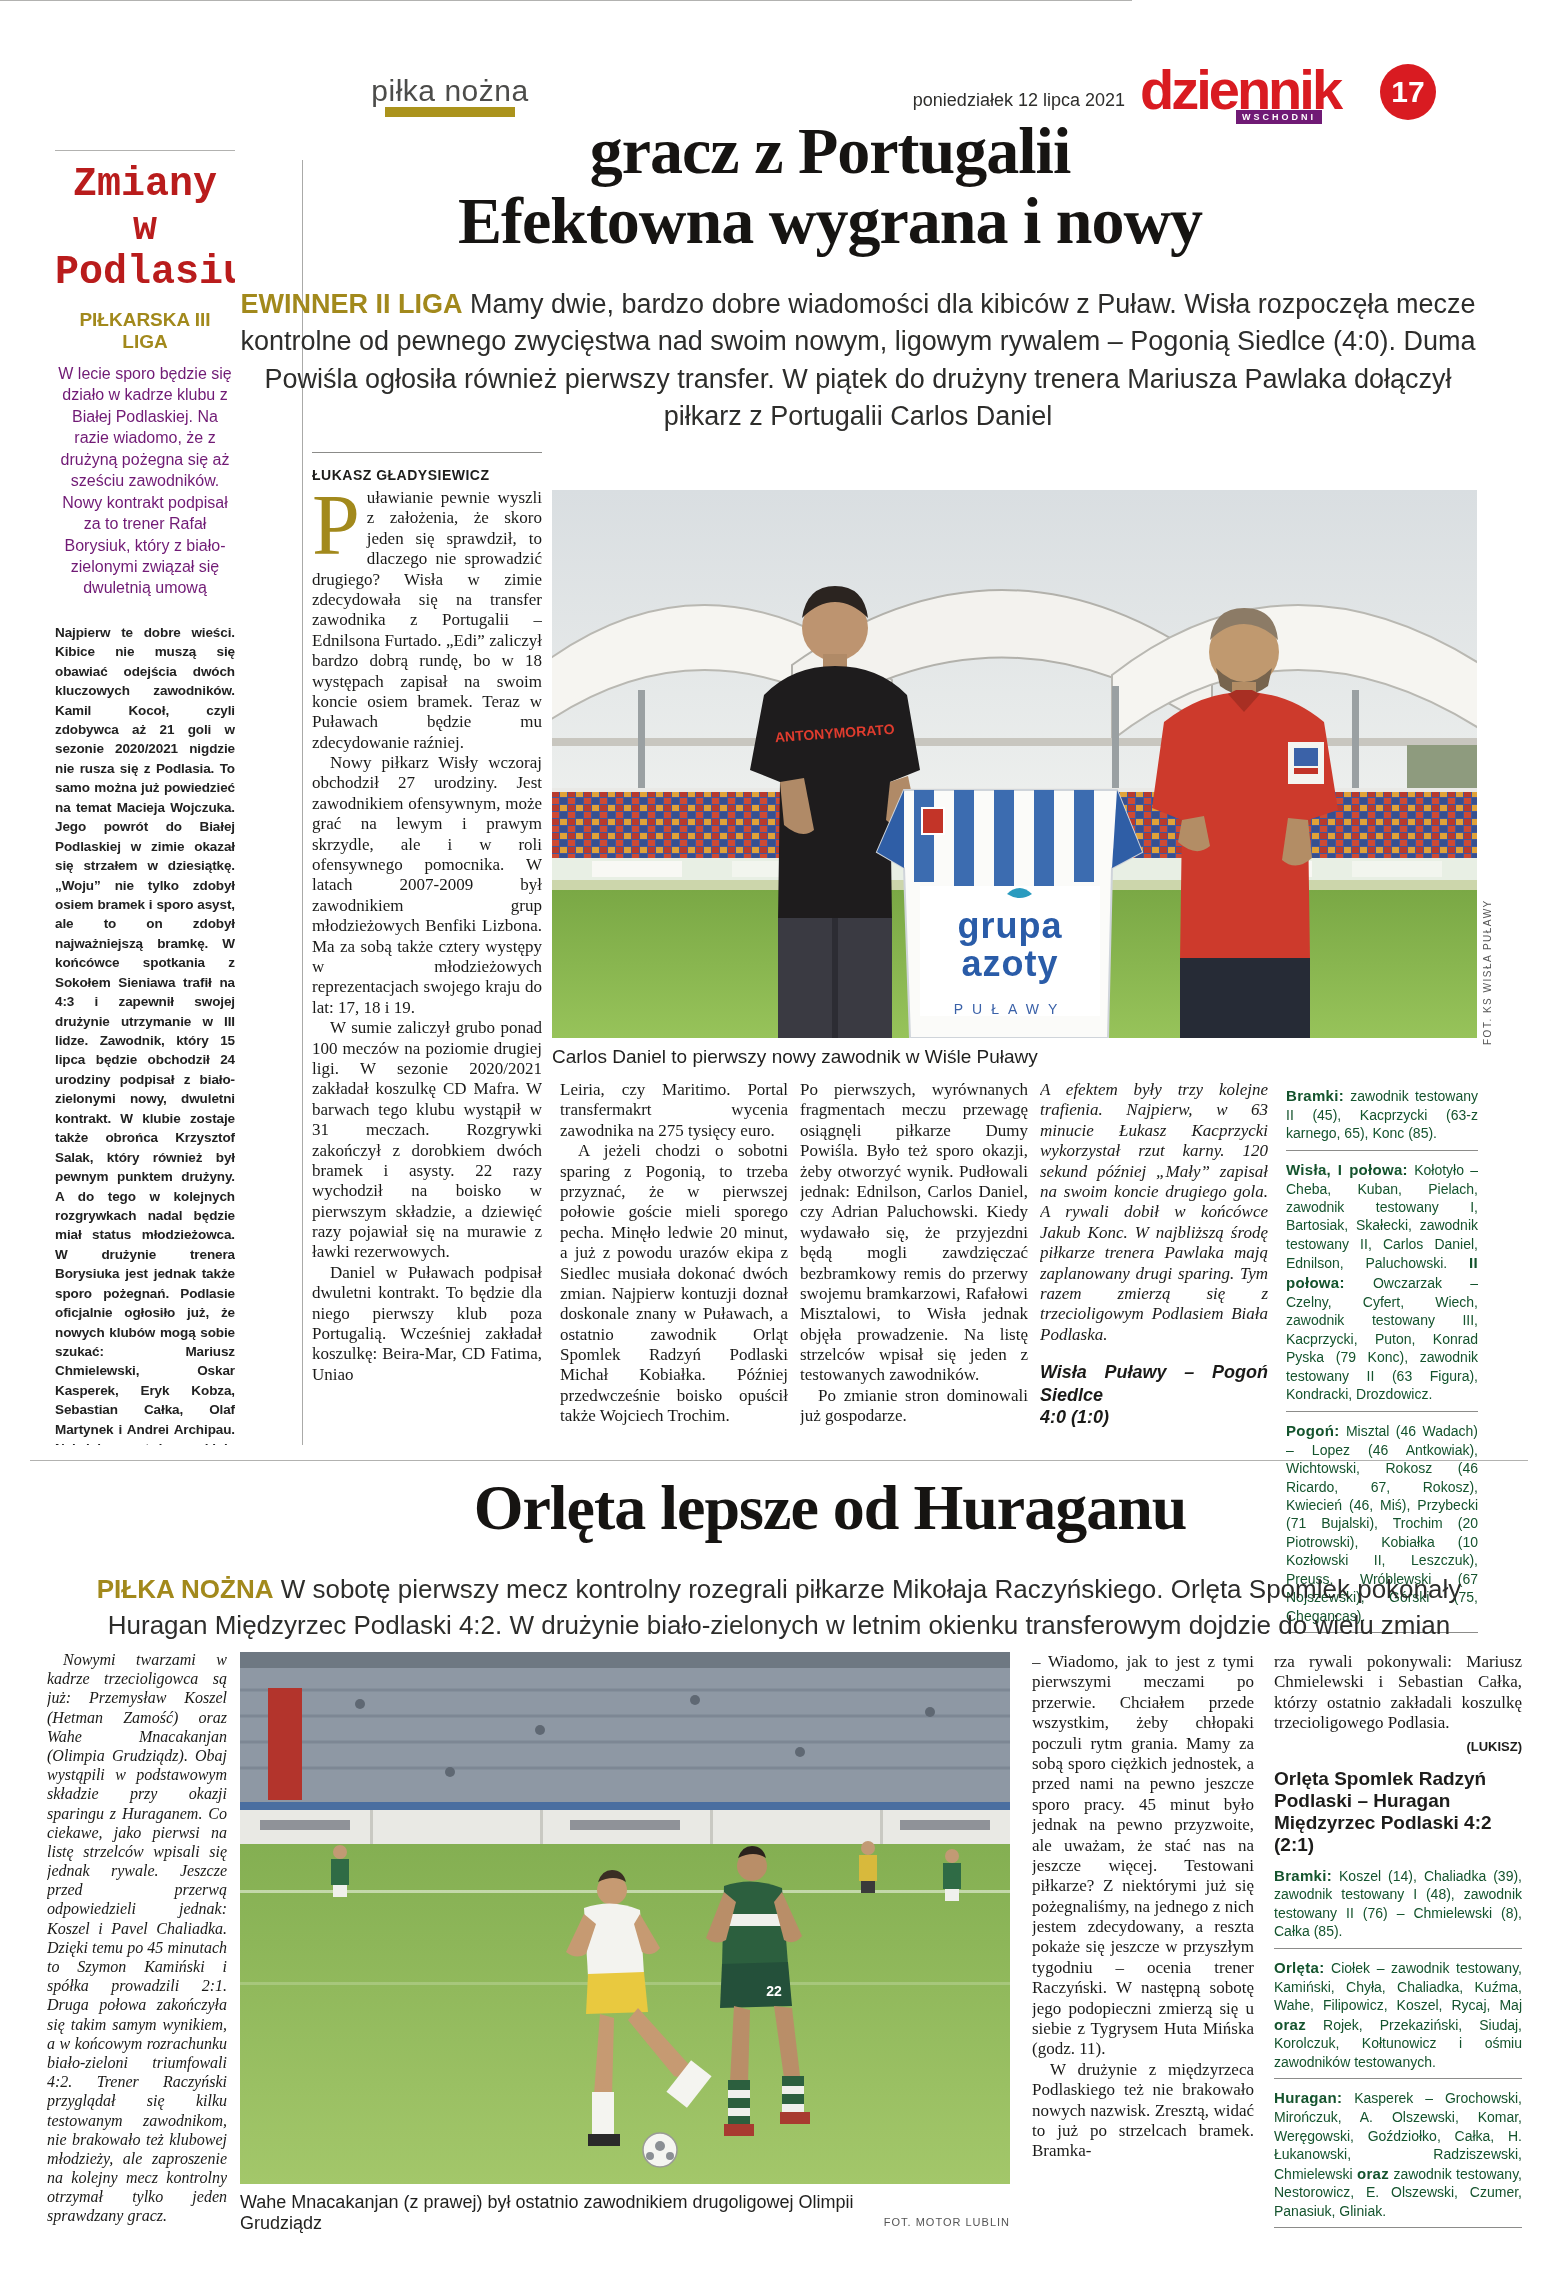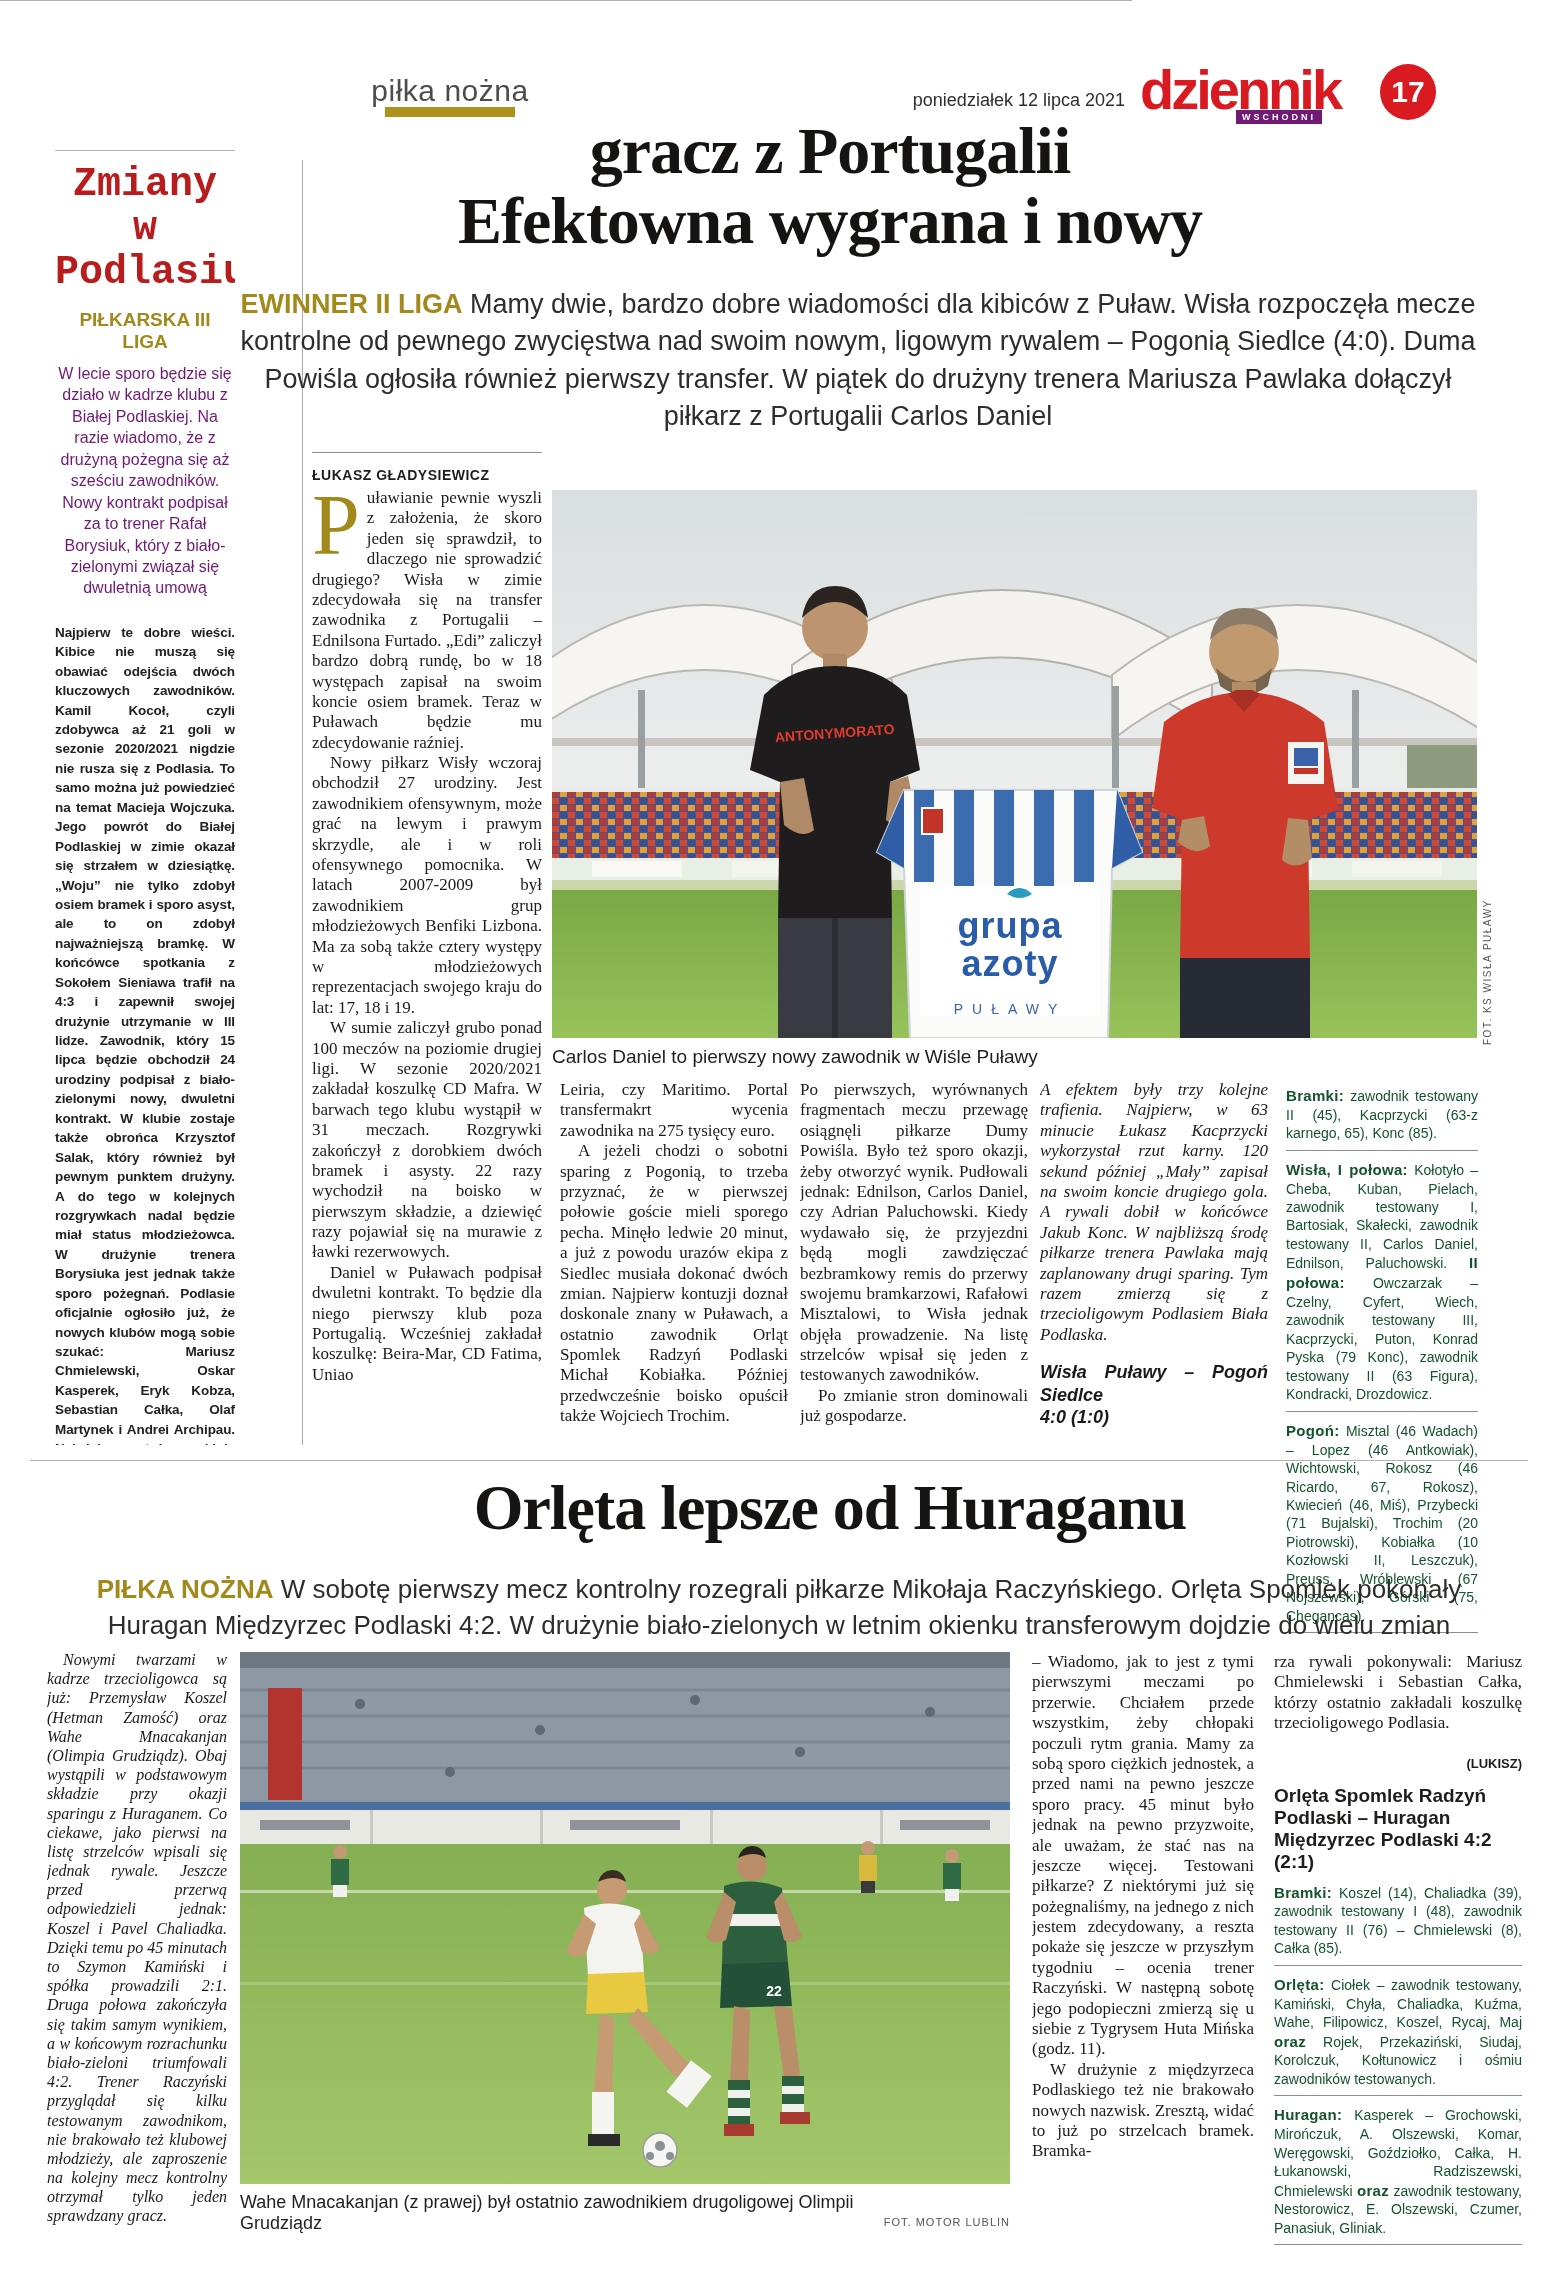--- a/index.html
+++ b/index.html
@@ -19,21 +19,21 @@
                line-height:56px;text-align:center;}
   
   .headline{font-family:"Liberation Serif",serif;font-weight:bold;color:#161412;line-height:1.06;letter-spacing:-1px;}
   .lead{font-size:27px;line-height:1.38;color:#2d2d2b;}
   .kicker{font-weight:bold;}
   
   .la-title{font-family:Liberation Mono, monospace;font-weight:bold;font-size:40px;line-height:1.1;color:#b91c1c;}
   .la-kicker{font-size:19px;font-weight:bold;margin-top:14px;}
   .la-lead{font-size:16px;line-height:1.34;color:#701a75;margin-top:10px;}
   .la-body{font-size:13.5px;font-weight:bold;line-height:1.44;color:#222;margin-top:24px;text-align:justify;letter-spacing:-.1px;}
-  .sig{font-size:13px;font-weight:bold;text-align:right;margin-top:22px;}
+  .sig{font-size:13px;font-weight:bold;text-align:right;margin-top:5px;}
   
   .serif-col{font-family:"Liberation Serif",serif;font-size:17px;line-height:1.2;text-align:justify;
              color:#1a1a18;overflow:hidden;}
   .serif-col p{margin:0;}
   .serif-col p + p{text-indent:18px;}
   .byline{font-size:14px;font-weight:bold;letter-spacing:.5px;border-top:1px solid #8b8b89;padding-top:14px;}
   .dropcap{float:left;font-family:"Liberation Serif",serif;font-size:86px;line-height:.78;
            padding:4px 7px 0 0;font-weight:normal;}
   .score-box{font-size:18px;font-weight:bold;line-height:1.25;margin-top:16px;font-family:"Liberation Sans",sans-serif;}
   

